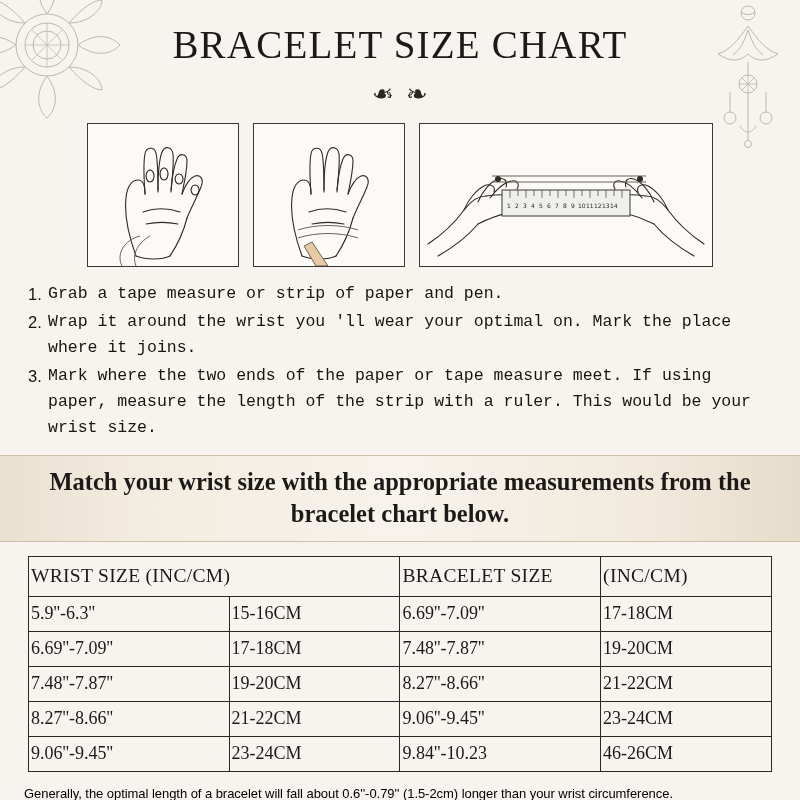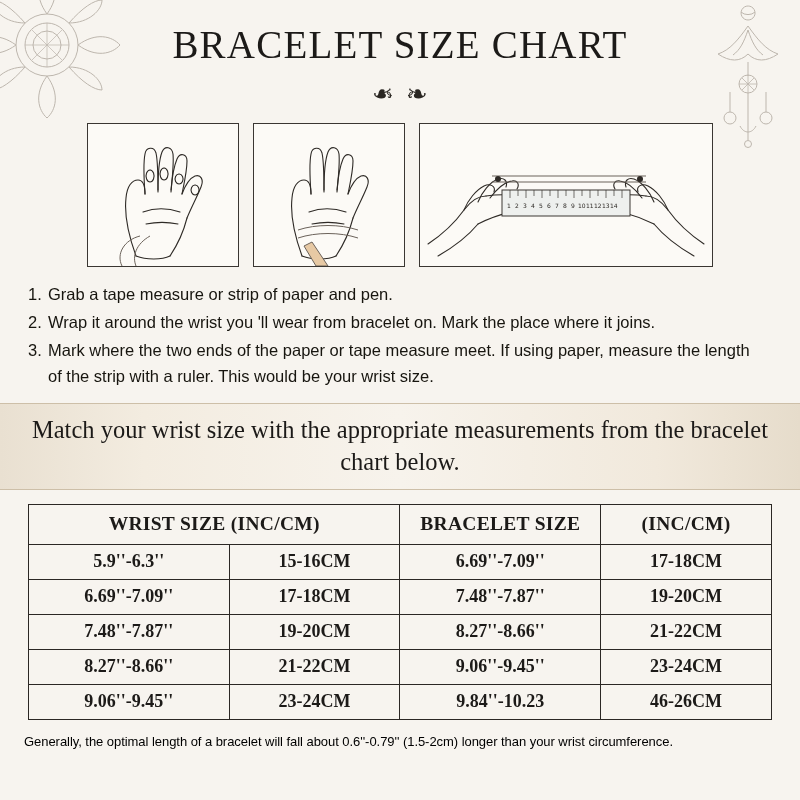--- a/index.html
+++ b/index.html
@@ -87,51 +87,52 @@
   }
   .step {
     display: flex;
     margin-bottom: 2px;
   }
   .step-num {
     width: 20px;
     flex: 0 0 20px;
     text-align: left;
   }
-  .step-text { flex: 1; }
+  .step-text { flex: 1; font-family: Liberation Mono, monospace; }
 
   
   .banner {
     margin-top: 14px;
     padding: 10px 20px 12px 20px;
     background: linear-gradient(90deg, #e9e0d1 0%, #f3ece0 18%, #f7f3ec 50%, #f1e9dc 82%, #e6dccb 100%);
     border-top: 1px solid #cdbfa8;
     border-bottom: 1px solid #cdbfa8;
     text-align: center;
     font-size: 24.5px;
     line-height: 1.28;
     font-family: "Liberation Serif", serif;
+    font-weight: bold;
   }
 
   
   .table-wrap {
     margin: 14px 28px 0 28px;
   }
   table.size-table {
     width: 100%;
     border-collapse: collapse;
     font-family: "Liberation Serif", serif;
     font-size: 18px;
   }
   table.size-table th,
   table.size-table td {
     border: 1px solid #2b2724;
-    text-align: center;
+    text-align: left;
     padding: 6px 2px 7px 2px;
-    font-weight: bold;
+    font-weight: normal;
   }
   table.size-table thead th {
     font-size: 19.5px;
     letter-spacing: 0.3px;
     padding: 8px 2px 9px 2px;
   }
   .col-a { width: 27%; }
   .col-b { width: 23%; }
   .col-c { width: 27%; }
   .col-d { width: 23%; }
@@ -307,21 +308,21 @@
   </div>
 </div>
 
 <div class="steps">
   <div class="step">
     <span class="step-num">1.</span>
     <span class="step-text">Grab a tape measure or strip of paper and pen.</span>
   </div>
   <div class="step">
     <span class="step-num">2.</span>
-    <span class="step-text">Wrap it around the wrist you 'll wear from bracelet on. Mark the place where it joins.</span>
+    <span class="step-text">Wrap it around the wrist you 'll wear your optimal on. Mark the place where it joins.</span>
   </div>
   <div class="step">
     <span class="step-num">3.</span>
     <span class="step-text">Mark where the two ends of the paper or tape measure meet. If using paper, measure the length of the strip with a ruler. This would be your wrist size.</span>
   </div>
 </div>
 
 <div class="banner">Match your wrist size with the appropriate measurements from the bracelet chart below.</div>
 
 <div class="table-wrap">

